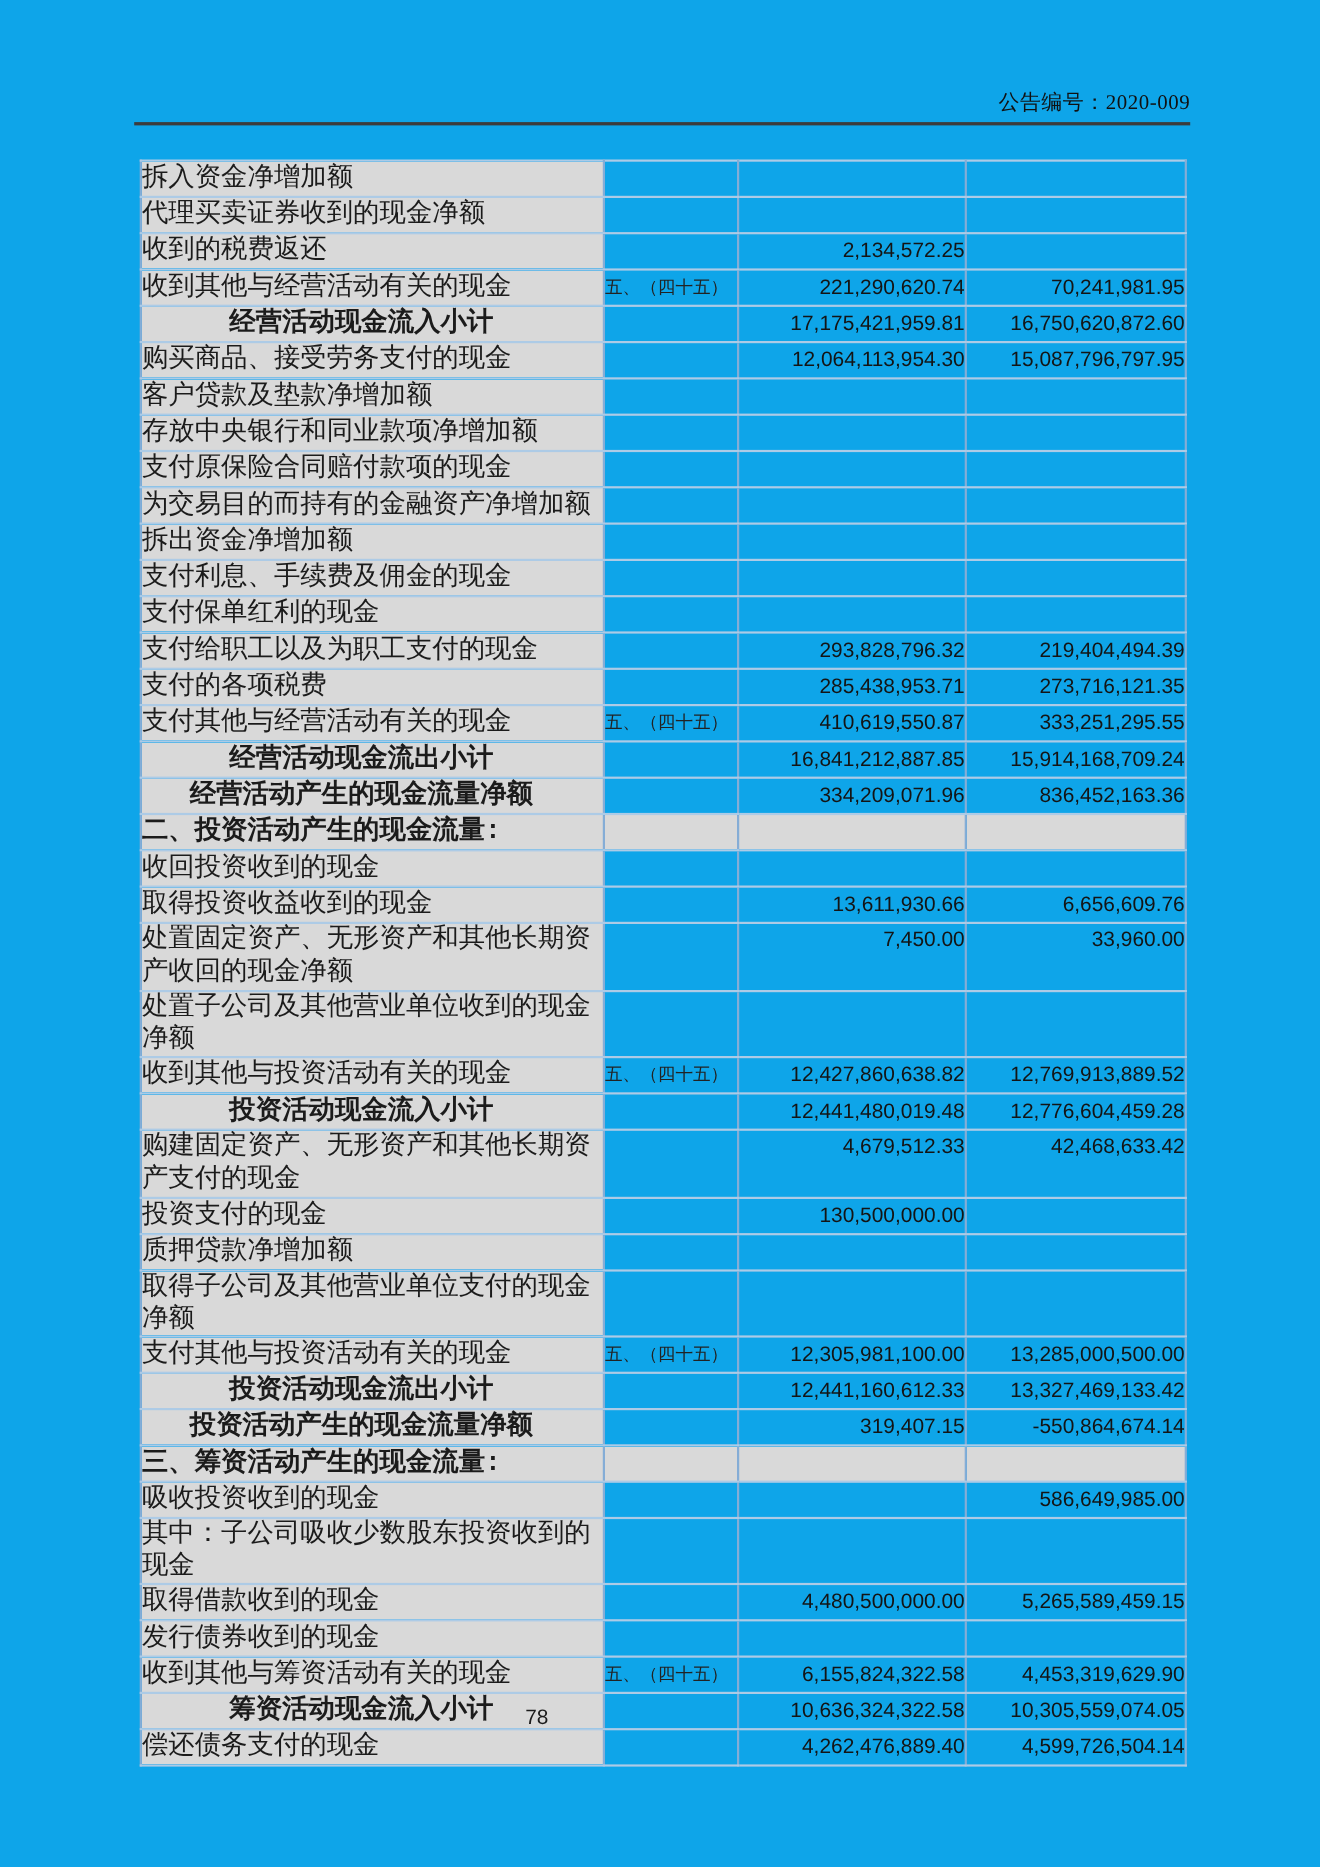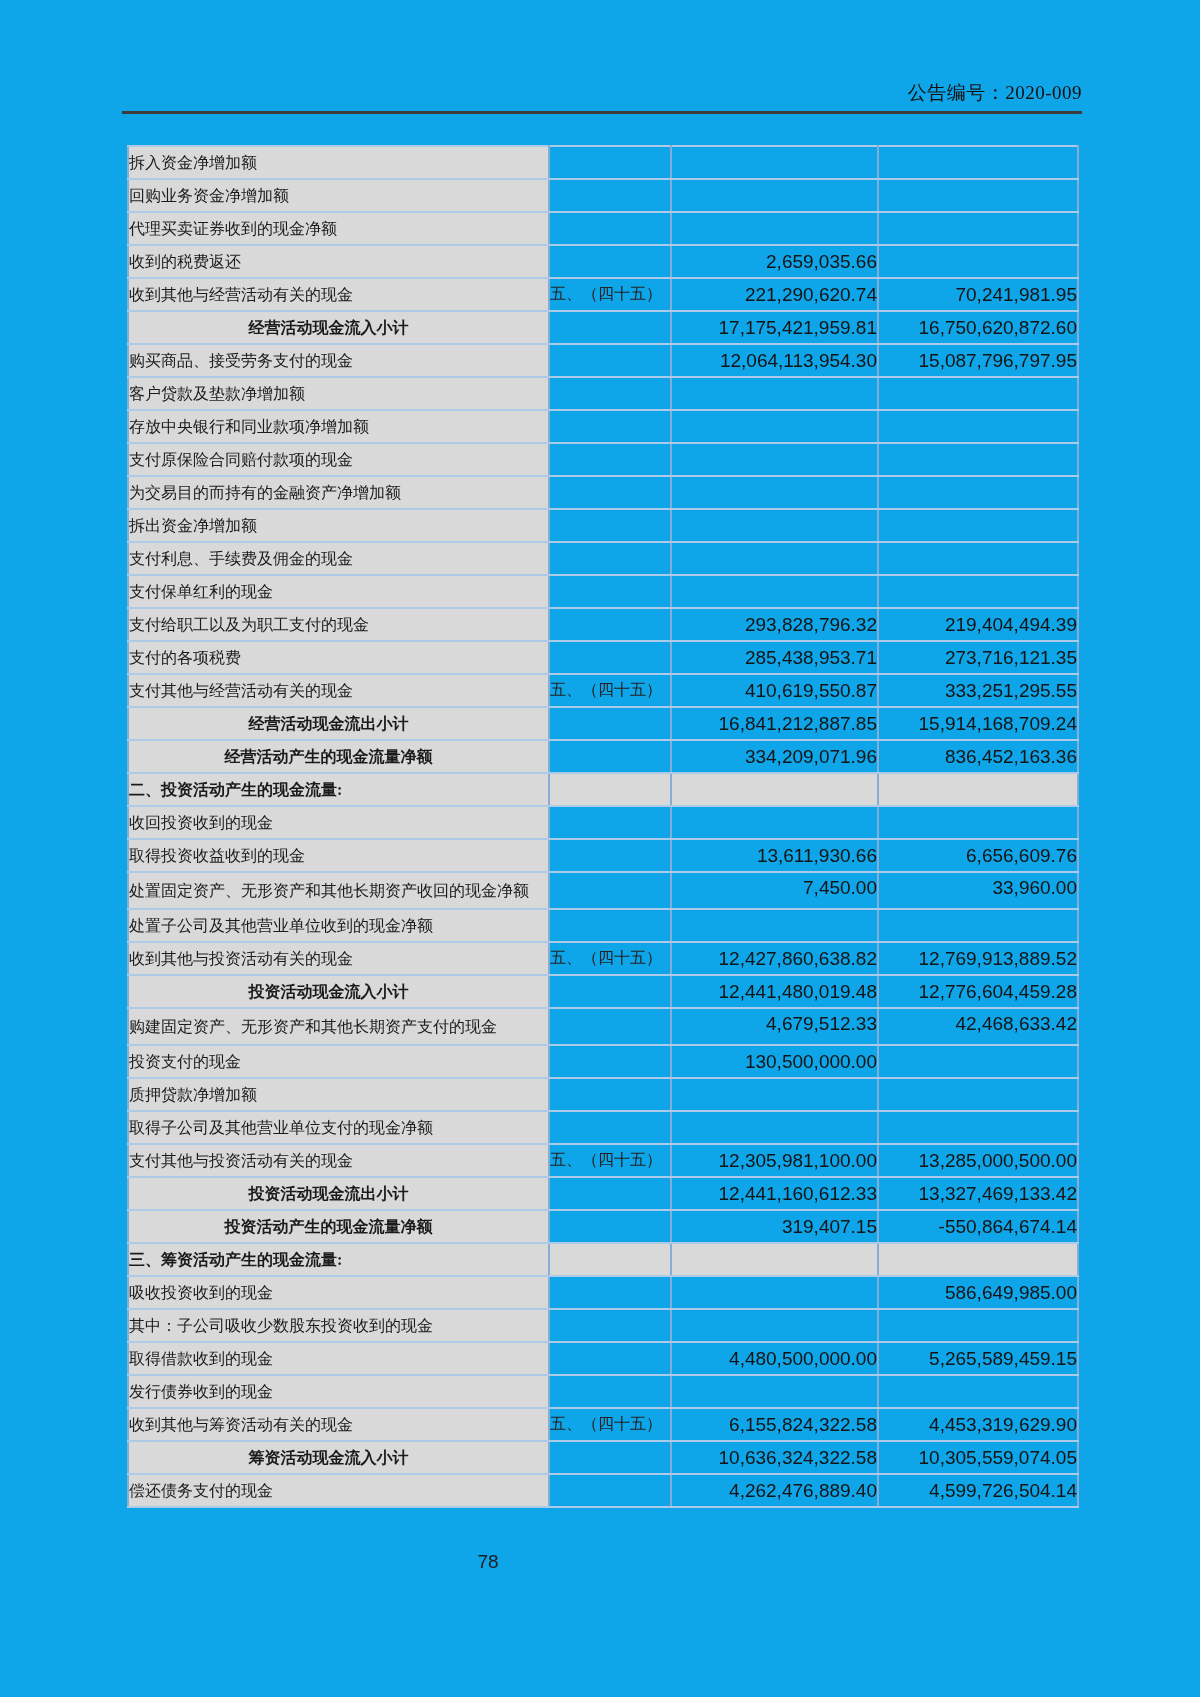--- a/index.html
+++ b/index.html
@@ -19,22 +19,22 @@
     position:absolute; top:145px; left:127px; width:950px;
     border-collapse:collapse; table-layout:fixed;
   }
   table.cf td {
     border:2px solid #85add6;
     border-top-color:#adcbe6; border-bottom-color:#adcbe6;
     height:31px; padding:0; vertical-align:middle;
     overflow:hidden;
   }
   td.label {
-    background:#d9d9d9; font-size:16px; line-height:29px;
-    padding:0 6px 0 9px; text-align:left;
+    background:#d9d9d9; font-size:24px; line-height:29px;
+    padding:0 6px 0 9px; text-align:left;font-family:Liberation Mono, monospace;
   }
   td.note {
     font-size:16px; text-align:left; color:#222;
   }
   td.num {
     font-family:"Liberation Sans", sans-serif;
     font-size:19px; text-align:right; padding:0 8px 0 2px; color:#141414;
   }
   tr.subtotal td.label { text-align:center; font-weight:bold; padding-right:20px; }
   tr.section td { background:#d9d9d9; }
@@ -63,35 +63,29 @@
       <col style="width:200px">
     </colgroup>
     <tbody id="cf-rows">
         <tr class="item">
           <td class="label">拆入资金净增加额</td>
           <td class="note"></td>
           <td class="num"></td>
           <td class="num"></td>
         </tr>
         <tr class="item">
-          <td class="label">回购业务资金净增加额</td>
-          <td class="note"></td>
-          <td class="num"></td>
-          <td class="num"></td>
-        </tr>
-        <tr class="item">
           <td class="label">代理买卖证券收到的现金净额</td>
           <td class="note"></td>
           <td class="num"></td>
           <td class="num"></td>
         </tr>
         <tr class="item">
           <td class="label">收到的税费返还</td>
           <td class="note"></td>
-          <td class="num">2,659,035.66</td>
+          <td class="num">2,134,572.25</td>
           <td class="num"></td>
         </tr>
         <tr class="item">
           <td class="label">收到其他与经营活动有关的现金</td>
           <td class="note">五、（四十五）</td>
           <td class="num">221,290,620.74</td>
           <td class="num">70,241,981.95</td>
         </tr>
         <tr class="subtotal">
           <td class="label">经营活动现金流入小计</td>

